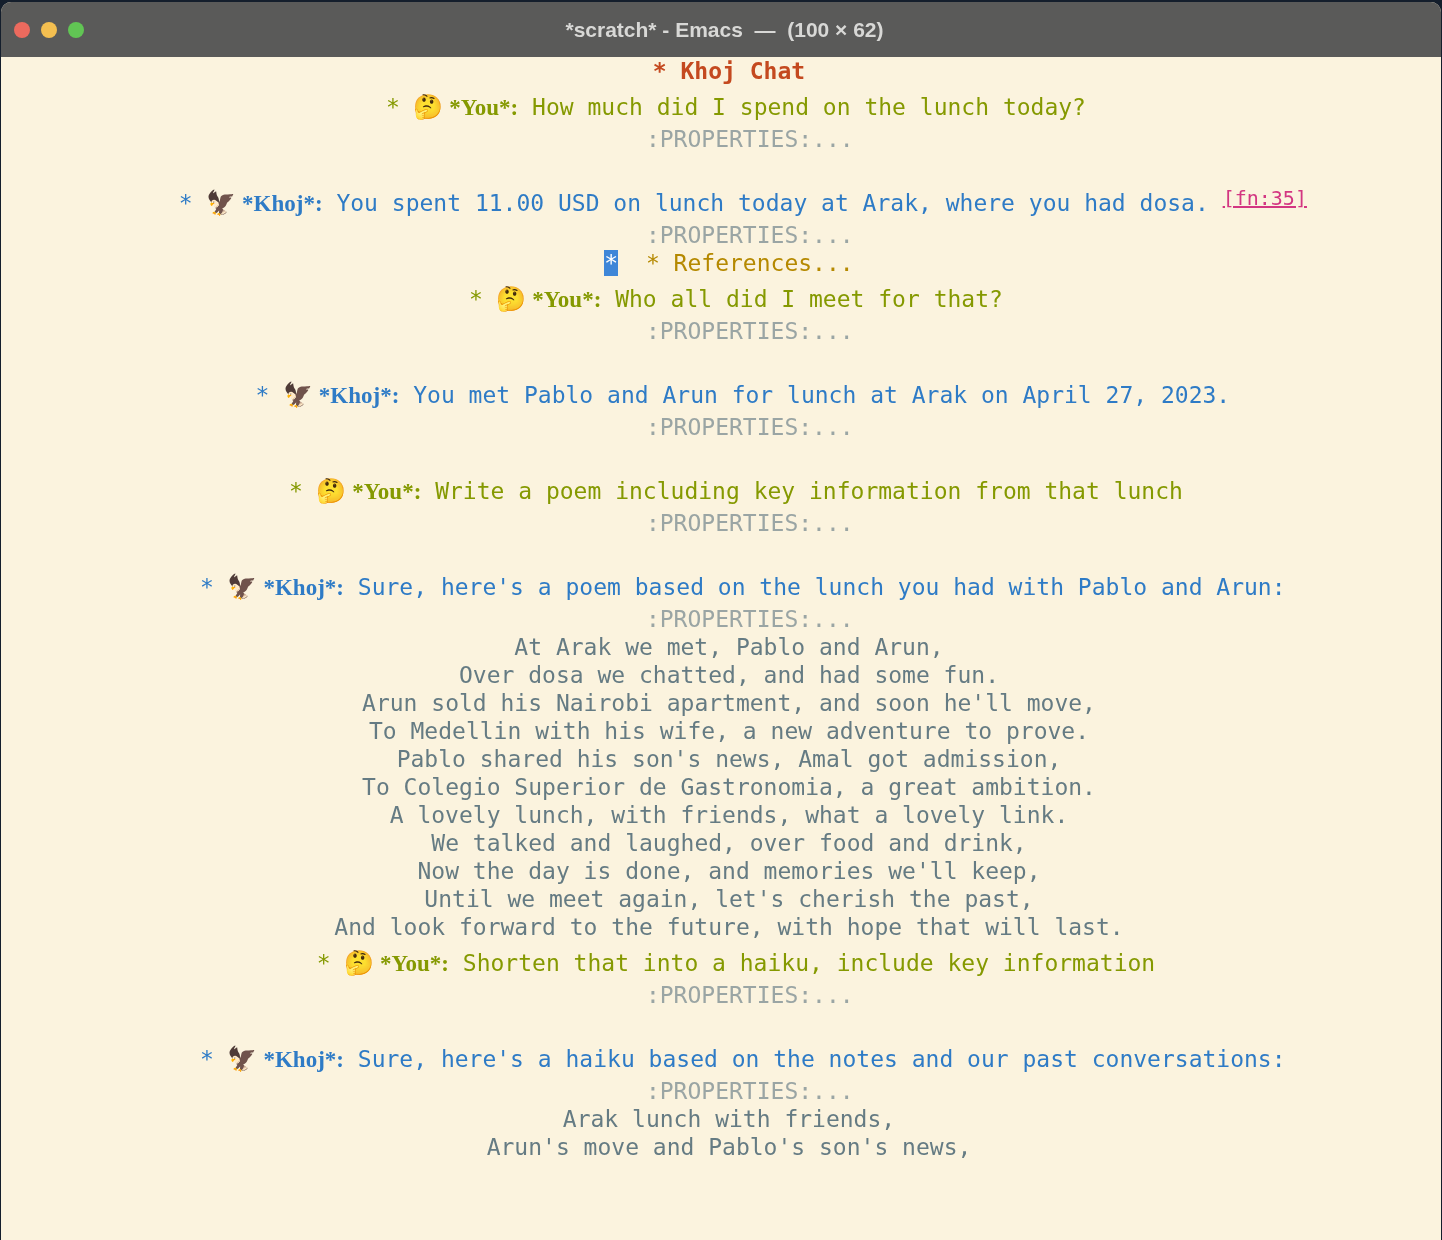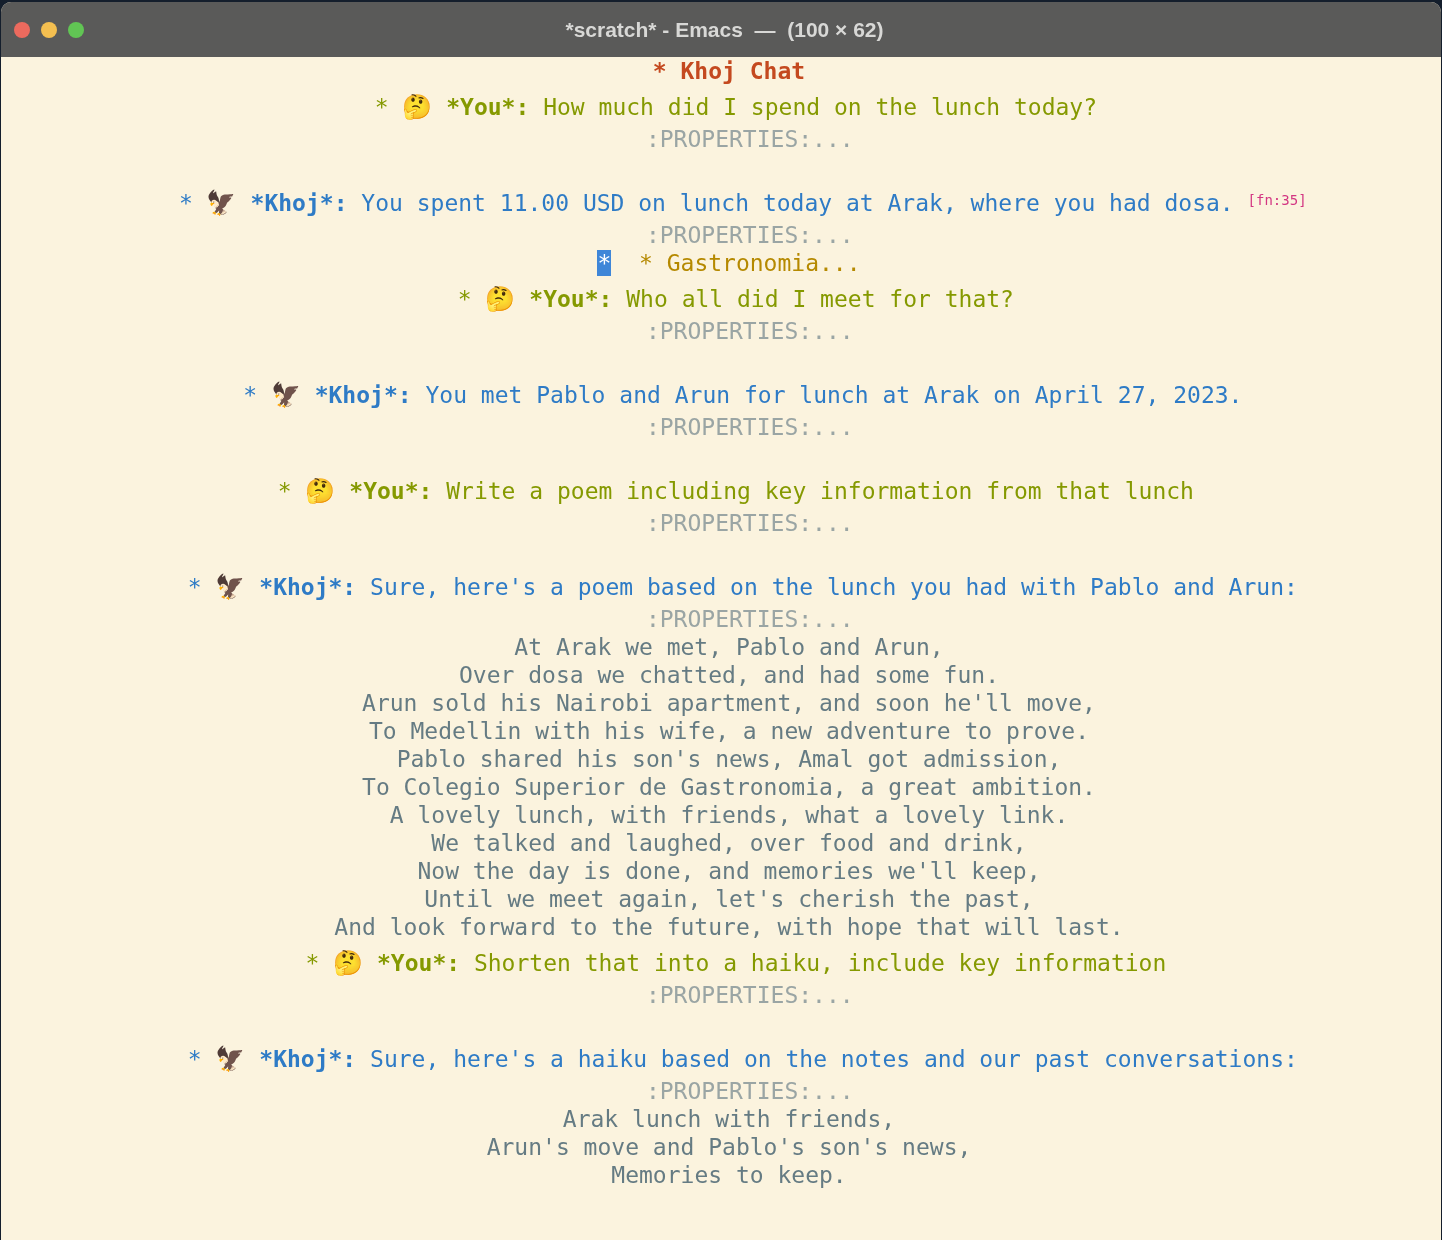--- a/index.html
+++ b/index.html
@@ -27,29 +27,29 @@
     font-family:"Liberation Sans", sans-serif; font-weight:bold; font-size:21px;
     white-space:pre;
     margin-left:7px;
   }
   .buffer { padding:0 0 0 16px; font-size:23px; }
   .line { white-space:pre; height:28px; line-height:28px;text-align:center; }
   .line.msg { padding-top:8px; padding-bottom:4px; }
   .h1 { color:var(--orange, #C4491F); font-weight:bold; }
   .you { color:var(--green, #859900); }
   .khoj { color:var(--blue, #2E7BC6); }
-  .speaker { font-weight:bold; }
+  .speaker { font-weight:bold;font-family:Liberation Serif, serif; }
   .drawer { color:var(--gray, #9AA5A4); }
   .body-line { color:var(--fg, #657B83); }
   .fold-text { color:var(--yellow, #B58900); }
   .cursor { background:var(--cursor, #3E86D8); color:#FFFFFF; }
   .emoji { font-size:24px; line-height:28px; }
   .footnote {
-    color:var(--pink, #D33682); 
-    font-size:14px; position:relative; top:-6px; cursor:pointer;
+    color:var(--pink, #D33682); text-decoration:underline;
+    font-size:20px; position:relative; top:-6px; cursor:pointer;
   }
 </style>
 </head>
 <body>
 
 <div class="window">
   <div class="titlebar">
     <div class="traffic">
       <button class="light close"></button>
       <button class="light min"></button>
@@ -57,21 +57,21 @@
     </div>
     <span class="title">*scratch* - Emacs  —  (100 × 62)</span>
   </div>
   <div class="buffer">
       <div class="line h1"><span>* Khoj Chat</span></div>
       <div class="line msg you"><span> * </span><span class="emoji">🤔</span><span class="speaker"> *You*:</span><span> How much did I spend on the lunch today?</span></div>
       <div class="line drawer"><span>   :PROPERTIES:...</span></div>
       <div class="line blank"></div>
       <div class="line msg khoj"><span>  * </span><span class="emoji">🦅</span><span class="speaker"> *Khoj*:</span><span> You spent 11.00 USD on lunch today at Arak, where you had dosa. </span><span class="footnote">[fn:35]</span></div>
       <div class="line drawer"><span>   :PROPERTIES:...</span></div>
-      <div class="line fold"><span class="cursor">*</span><span>  </span><span class="fold-text">* Gastronomia...</span></div>
+      <div class="line fold"><span class="cursor">*</span><span>  </span><span class="fold-text">* References...</span></div>
       <div class="line msg you"><span> * </span><span class="emoji">🤔</span><span class="speaker"> *You*:</span><span> Who all did I meet for that?</span></div>
       <div class="line drawer"><span>   :PROPERTIES:...</span></div>
       <div class="line blank"></div>
       <div class="line msg khoj"><span>  * </span><span class="emoji">🦅</span><span class="speaker"> *Khoj*:</span><span> You met Pablo and Arun for lunch at Arak on April 27, 2023.</span></div>
       <div class="line drawer"><span>   :PROPERTIES:...</span></div>
       <div class="line blank"></div>
       <div class="line msg you"><span> * </span><span class="emoji">🤔</span><span class="speaker"> *You*:</span><span> Write a poem including key information from that lunch</span></div>
       <div class="line drawer"><span>   :PROPERTIES:...</span></div>
       <div class="line blank"></div>
       <div class="line msg khoj"><span>  * </span><span class="emoji">🦅</span><span class="speaker"> *Khoj*:</span><span> Sure, here's a poem based on the lunch you had with Pablo and Arun:</span></div>
@@ -87,15 +87,14 @@
       <div class="line body-line"><span>Now the day is done, and memories we'll keep,</span></div>
       <div class="line body-line"><span>Until we meet again, let's cherish the past,</span></div>
       <div class="line body-line"><span>And look forward to the future, with hope that will last.</span></div>
       <div class="line msg you"><span> * </span><span class="emoji">🤔</span><span class="speaker"> *You*:</span><span> Shorten that into a haiku, include key information</span></div>
       <div class="line drawer"><span>   :PROPERTIES:...</span></div>
       <div class="line blank"></div>
       <div class="line msg khoj"><span>  * </span><span class="emoji">🦅</span><span class="speaker"> *Khoj*:</span><span> Sure, here's a haiku based on the notes and our past conversations:</span></div>
       <div class="line drawer"><span>   :PROPERTIES:...</span></div>
       <div class="line body-line"><span>Arak lunch with friends,</span></div>
       <div class="line body-line"><span>Arun's move and Pablo's son's news,</span></div>
-      <div class="line body-line"><span>Memories to keep.</span></div>
     </div>
 </div>
 
 </body></html>

